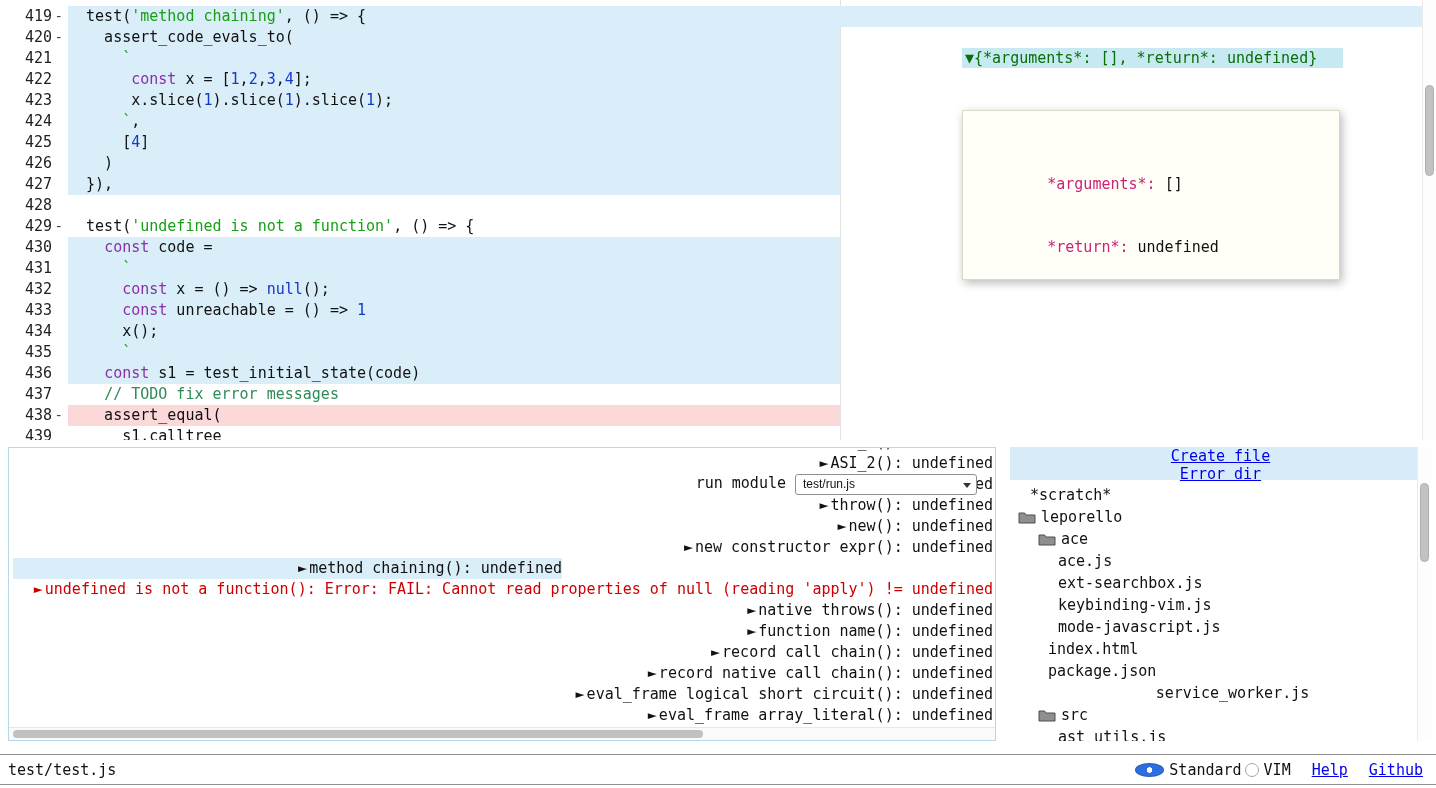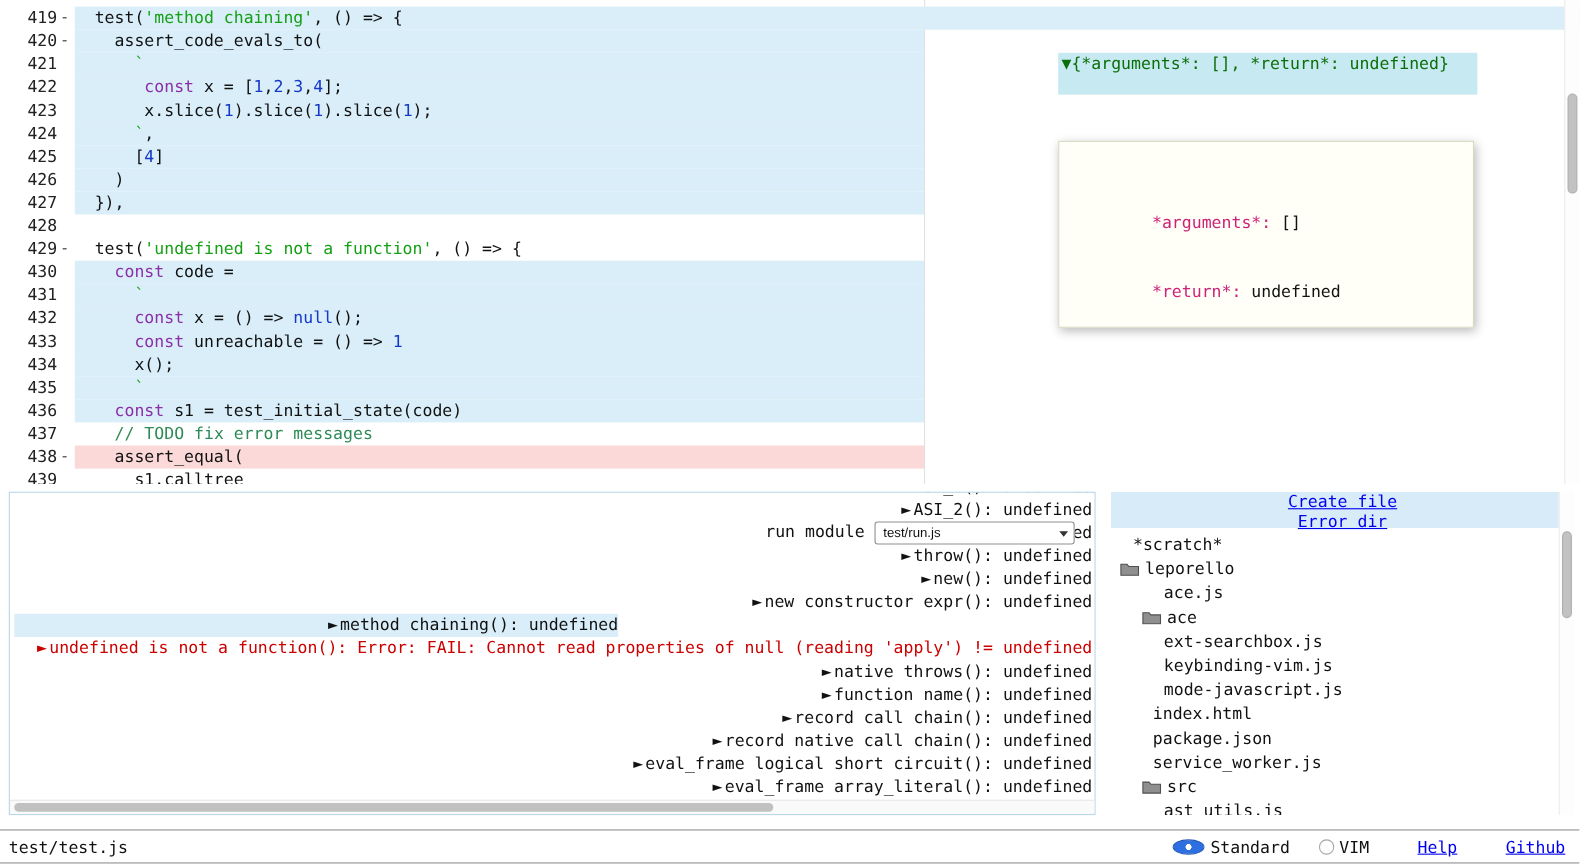--- a/index.html
+++ b/index.html
@@ -18,21 +18,21 @@
   .hl-blue-full { background: var(--hl-blue); }
   .hl-pink { background: linear-gradient(to right, var(--hl-pink) 0, var(--hl-pink) 772px, transparent 772px); }
   .tk-p { color: #111; }
   .tk-k { color: var(--kw); }
   .tk-s { color: var(--str); }
   .tk-n { color: var(--num); }
   .tk-c { color: var(--com); margin-top: 36px; }
 
   
   .tip { position: absolute; left: 962px; top: 6px; width: 381px; font-size: 15px; line-height: 21px; white-space: pre; }
-  .tip-head { height: 38px; background: var(--tip-head-bg); color: var(--tip-head-fg); padding-left: 3px; }
+  .tip-head { height: 20px; background: var(--tip-head-bg); color: var(--tip-head-fg); padding-left: 3px; }
   .tip-body { background: #fffff7; border: 1px solid #d9d9c6; box-shadow: 2px 3px 9px rgba(0,0,0,.28); width: 378px; }
   .tip-row { height: 21px; padding-left: 12px; color: #111; }
   .tip-key { color: var(--tip-key); margin-right: 9px; }
 
   
   .vtrack { position: absolute; right: 0; top: 0; width: 14px; height: 100%; background: #fdfdfd; border-left: 1px solid #ebebeb; }
   .vthumb { position: absolute; right: 2px; width: 9px; background: #c2c2c2; border-radius: 5px; border: 1px solid #aeaeae; }
   .ed-thumb { top: 85px; height: 91px; }
   .fi-thumb { top: 36px; height: 79px; }
 
@@ -53,21 +53,21 @@
   .files { position: absolute; left: 1010px; top: 447px; width: 421px; height: 294px; background: #fff; overflow: hidden; }
   .files-head { height: 33px; background: var(--panel-head-bg); display: flex; align-items: center; justify-content: space-around; font-size: 15px; flex-direction: column; }
   .flink { color: var(--link-blue); text-decoration: underline; cursor: pointer; }
   .tree { position: absolute; left: 0; top: 37px; right: 14px; }
   .frow { height: 22px; display: flex; align-items: center; font-size: 15px; white-space: pre; color: #111; }
   .fico { display: inline-flex; margin-right: 5px; }
 
   
   .status { position: absolute; left: 0; top: 754px; width: 1436px; height: 31px; background: #fff; border-top: 1px solid #909090; border-bottom: 1px solid #909090; display: flex; align-items: center; font-size: 15px; color: #111; }
   .fname { padding-left: 8px; }
-  .sright { margin-left: auto; display: flex; align-items: center; gap: 26px; padding-right: 13px; }
+  .sright { margin-left: auto; display: flex; align-items: center; gap: 3px; padding-right: 13px; }
   .mode { display: inline-flex; align-items: center; gap: 5px; }
   .radio { width: 14px; height: 14px; border-radius: 50%; background: #fff; border: 1px solid #a6a6a6; display: inline-block; }
   .radio.sel { border: 1px solid #2458b8; background: radial-gradient(circle at 50% 50%, #fff 0 2.5px, var(--radio-blue) 3px); }
   .slink { color: var(--link-blue); text-decoration: underline; cursor: pointer; margin-left: 18px; }
 </style>
 </head>
 <body>
 
 <div class="editor">
   <div class="print-margin"></div>
@@ -167,30 +167,30 @@
 <div class="files">
   <div class="files-head">
     <span class="flink">Create file</span>
     <span class="flink">Error dir</span>
   </div>
   <div class="tree">
       <div class="frow" style="padding-left: 20px;"><span>*scratch*</span></div>
       <div class="frow" style="padding-left: 8px;"><span class="fico"><svg width="18" height="13" viewBox="0 0 18 13">
             <path d="M1 12 L1 2 L6.6 2 L8.2 4 L17 4 L17 12 Z" fill="#8f8f8f" stroke="#4f4f4f" stroke-width="1"></path>
           </svg></span><span>leporello</span></div>
-      <div class="frow" style="padding-left: 48px;"><span>ace.js</span></div>
       <div class="frow" style="padding-left: 28px;"><span class="fico"><svg width="18" height="13" viewBox="0 0 18 13">
             <path d="M1 12 L1 2 L6.6 2 L8.2 4 L17 4 L17 12 Z" fill="#8f8f8f" stroke="#4f4f4f" stroke-width="1"></path>
           </svg></span><span>ace</span></div>
+      <div class="frow" style="padding-left: 48px;"><span>ace.js</span></div>
       <div class="frow" style="padding-left: 48px;"><span>ext-searchbox.js</span></div>
       <div class="frow" style="padding-left: 48px;"><span>keybinding-vim.js</span></div>
       <div class="frow" style="padding-left: 48px;"><span>mode-javascript.js</span></div>
       <div class="frow" style="padding-left: 38px;"><span>index.html</span></div>
       <div class="frow" style="padding-left: 38px;"><span>package.json</span></div>
-      <div class="frow" style="padding-left: 38px;"><span>service_worker.js</span></div>
+      <div class="frow" style="padding-left: 38px; justify-content: center;"><span>service_worker.js</span></div>
       <div class="frow" style="padding-left: 28px;"><span class="fico"><svg width="18" height="13" viewBox="0 0 18 13">
             <path d="M1 12 L1 2 L6.6 2 L8.2 4 L17 4 L17 12 Z" fill="#8f8f8f" stroke="#4f4f4f" stroke-width="1"></path>
           </svg></span><span>src</span></div>
       <div class="frow" style="padding-left: 48px;"><span>ast_utils.js</span></div>
     </div>
   <div class="vtrack">
     <div class="vthumb fi-thumb"></div>
   </div>
 </div>
 

